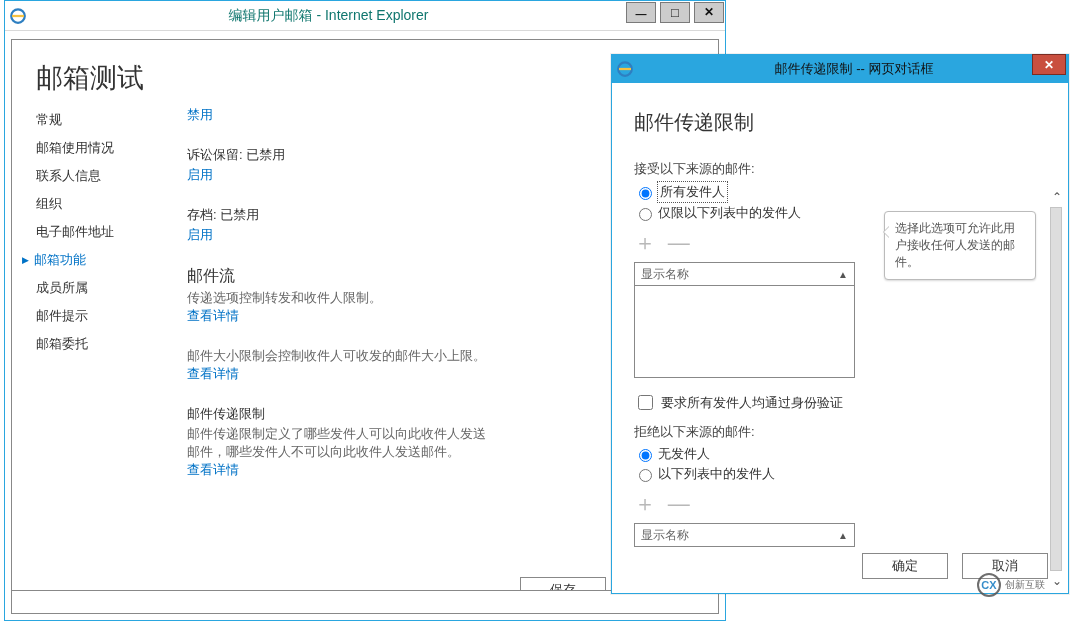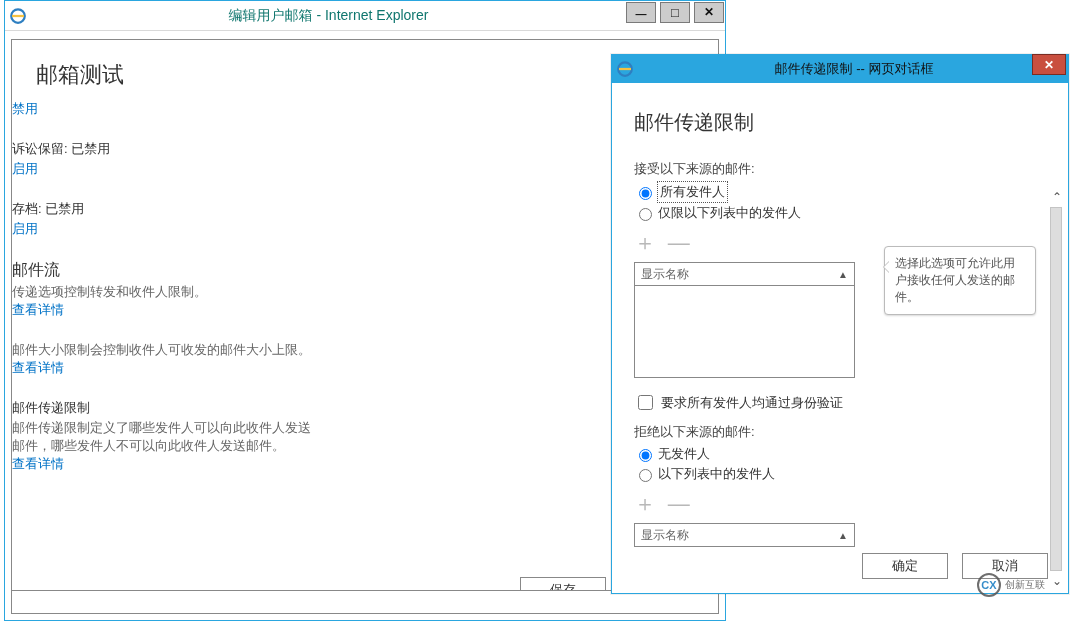--- a/index.html
+++ b/index.html
@@ -62,21 +62,21 @@
     position:absolute;
     left:6px; right:6px;
     top:38px; bottom:6px;
     border:1px solid #888;
     background:#fff;
   }
 
   .mw-body { display:flex; height:calc(100% - 74px); }
   .mw-header {
     padding: 20px 24px 10px;
-    font-size: 22px;
+    font-size: 27px;
     color:#333;
   }
 
   .nav {
     width: 175px;
     padding: 0 0 0 24px;
   }
   .nav-item {
     padding: 5px 0;
     color:#333;
@@ -213,21 +213,20 @@
     right:32px;
     top:128px;
     width:152px;
     border:1px solid #bbb;
     border-radius:4px;
     background:#fff;
     padding:8px 10px;
     font-size:12px;
     color:#555;
     box-shadow:0 1px 2px rgba(0,0,0,0.15);
-    margin-top:35px;
   }
   .callout::before{
     content:"";
     position:absolute;
     left:-8px; top:14px;
     border:6px solid transparent;
     border-right-color:#bbb;
   }
   .callout::after{
     content:"";
@@ -293,20 +292,31 @@
       <div class="win-btn min"></div>
       <div class="win-btn max"></div>
       <div class="win-btn close"></div>
     </div>
   </div>
 
   <div class="innerframe">
     <div class="mw-header">邮箱测试</div>
 
     <div class="mw-body">
+      <div class="nav">
+        <div class="nav-item">常规</div>
+        <div class="nav-item">邮箱使用情况</div>
+        <div class="nav-item">联系人信息</div>
+        <div class="nav-item">组织</div>
+        <div class="nav-item">电子邮件地址</div>
+        <div class="nav-item active">邮箱功能</div>
+        <div class="nav-item">成员所属</div>
+        <div class="nav-item">邮件提示</div>
+        <div class="nav-item">邮箱委托</div>
+      </div>
 
       <div class="content">
         <div class="block">
           <span class="link">禁用</span>
         </div>
         <div class="block">
           <div class="heading">诉讼保留: 已禁用</div>
           <span class="link">启用</span>
         </div>
         <div class="block">

